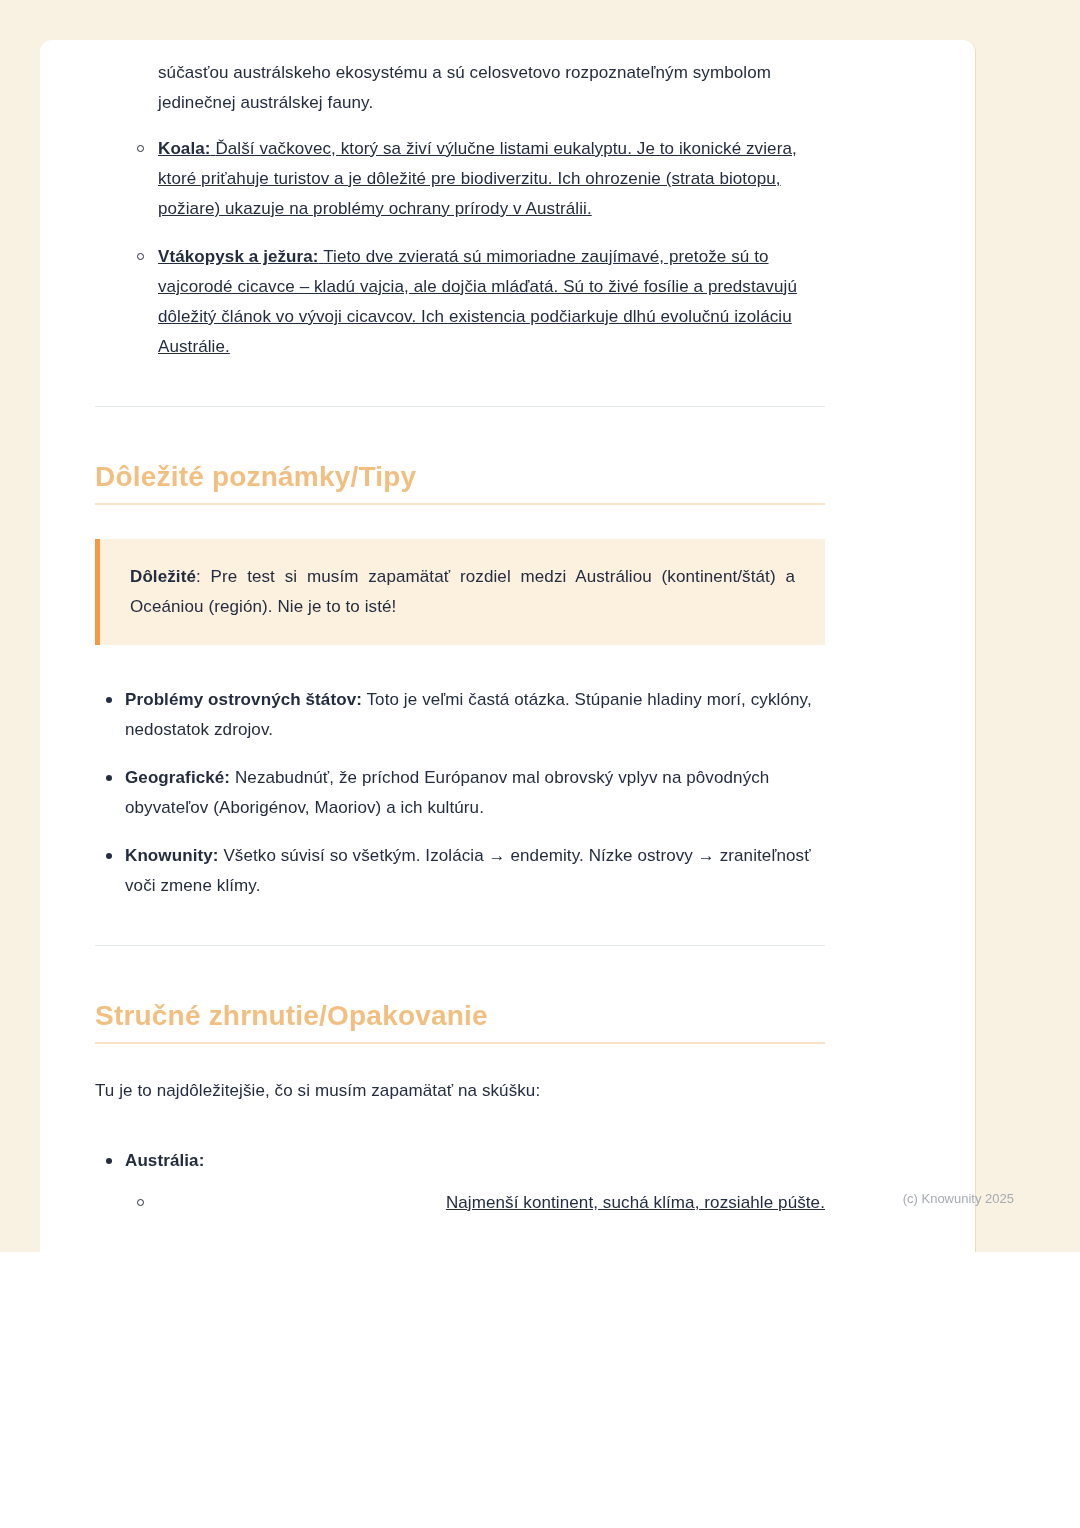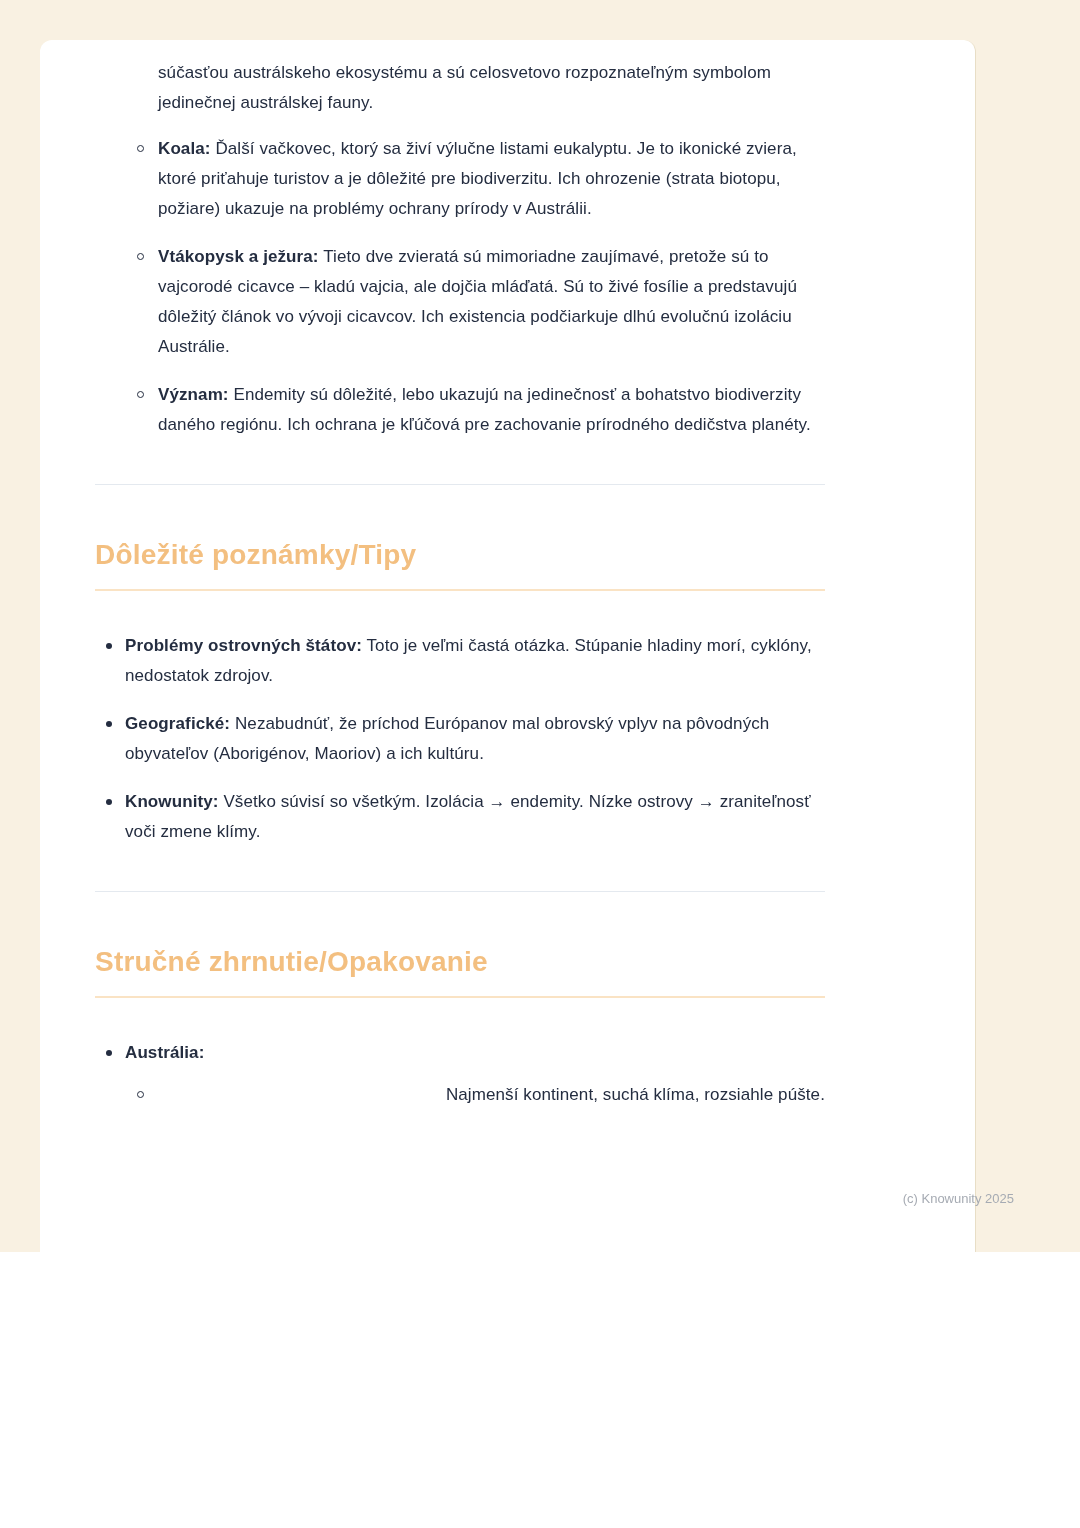--- a/index.html
+++ b/index.html
@@ -35,41 +35,41 @@
     font-size:17px;
     line-height:30px;
     color:var(--text-color);
     letter-spacing:0.1px;
   }
   .continuation{margin:0 0 0 63px;}
   .lead{font-weight:700;}
 
   ul{list-style:none;}
   .nested-list{margin:16px 0 0 0;padding:0 0 0 63px;}
-  .nested-list > li{position:relative;margin:0 0 18px 0;}
+  .nested-list > li{position:relative;margin:0 0 18px 0;text-decoration:underline;}
   .nested-list > li:last-child{margin-bottom:0;}
   .nested-list > li::before{
     content:"";position:absolute;left:-21px;top:11px;
     width:7px;height:7px;border:1.6px solid var(--text-color);
     border-radius:50%;background:transparent;box-sizing:border-box;
   }
   .disc-list{margin:40px 0 0 0;padding:0 0 0 30px;}
   .disc-list > li{position:relative;margin:0 0 18px 0;}
   .disc-list > li::before{
     content:"";position:absolute;left:-19px;top:12px;
     width:6px;height:6px;border-radius:50%;background:var(--text-color);
   }
   .disc-list .nested-list{margin-top:12px;padding-left:33px;text-align:right;}
 
   .divider{border:none;border-top:1px solid var(--divider);margin:44px 0 0 0;}
   .section-heading{
     margin:52px 0 0 0;
     font-size:28px;line-height:36px;font-weight:700;
     color:var(--heading-color);
-    padding-bottom:16px;
+    padding-bottom:8px;
     border-bottom:2px solid var(--heading-underline);
     letter-spacing:0.2px;
   }
   .callout{
     margin-top:34px;
     background:var(--callout-bg);
     border-left:5px solid var(--callout-border);
     padding:23px 30px;
   }
   .callout p{margin:0;text-align:justify;}
@@ -90,50 +90,50 @@
 
       <ul class="nested-list">
         <li>
           <span class="lead">Koala:</span>
           <span>Ďalší vačkovec, ktorý sa živí výlučne listami eukalyptu. Je to ikonické zviera, ktoré priťahuje turistov a je dôležité pre biodiverzitu. Ich ohrozenie (strata biotopu, požiare) ukazuje na problémy ochrany prírody v Austrálii.</span>
         </li>
         <li>
           <span class="lead">Vtákopysk a ježura:</span>
           <span>Tieto dve zvieratá sú mimoriadne zaujímavé, pretože sú to vajcorodé cicavce – kladú vajcia, ale dojčia mláďatá. Sú to živé fosílie a predstavujú dôležitý článok vo vývoji cicavcov. Ich existencia podčiarkuje dlhú evolučnú izoláciu Austrálie.</span>
         </li>
-        <li>
-          <span class="lead">Význam:</span>
-          <span>Endemity sú dôležité, lebo ukazujú na jedinečnosť a bohatstvo biodiverzity daného regiónu. Ich ochrana je kľúčová pre zachovanie prírodného dedičstva planéty.</span>
-        </li>
       </ul>
 
       <hr class="divider">
 
       <h2 class="section-heading">Dôležité poznámky/Tipy</h2>
 
+      <div class="callout">
+        <p><strong class="lead">Dôležité</strong><span>: Pre test si musím zapamätať rozdiel medzi Austráliou (kontinent/štát) a Oceániou (región). Nie je to to isté!</span></p>
+      </div>
 
       <ul class="disc-list">
         <li>
           <span class="lead">Problémy ostrovných štátov:</span>
           <span>Toto je veľmi častá otázka. Stúpanie hladiny morí, cyklóny, nedostatok zdrojov.</span>
         </li>
         <li>
           <span class="lead">Geografické:</span>
           <span>Nezabudnúť, že príchod Európanov mal obrovský vplyv na pôvodných obyvateľov (Aborigénov, Maoriov) a ich kultúru.</span>
         </li>
         <li>
           <span class="lead">Knowunity:</span>
           <span>Všetko súvisí so všetkým. Izolácia → endemity. Nízke ostrovy → zraniteľnosť voči zmene klímy.</span>
         </li>
       </ul>
 
       <hr class="divider">
 
       <h2 class="section-heading">Stručné zhrnutie/Opakovanie</h2>
 
+      <p class="body-para">Tu je to najdôležitejšie, čo si musím zapamätať na skúšku:</p>
 
       <ul class="disc-list">
         <li>
           <span class="lead">Austrália:</span>
           <ul class="nested-list">
             <li>
               <span>Najmenší kontinent, suchá klíma, rozsiahle púšte.</span>
             </li>
           </ul>
         </li>

